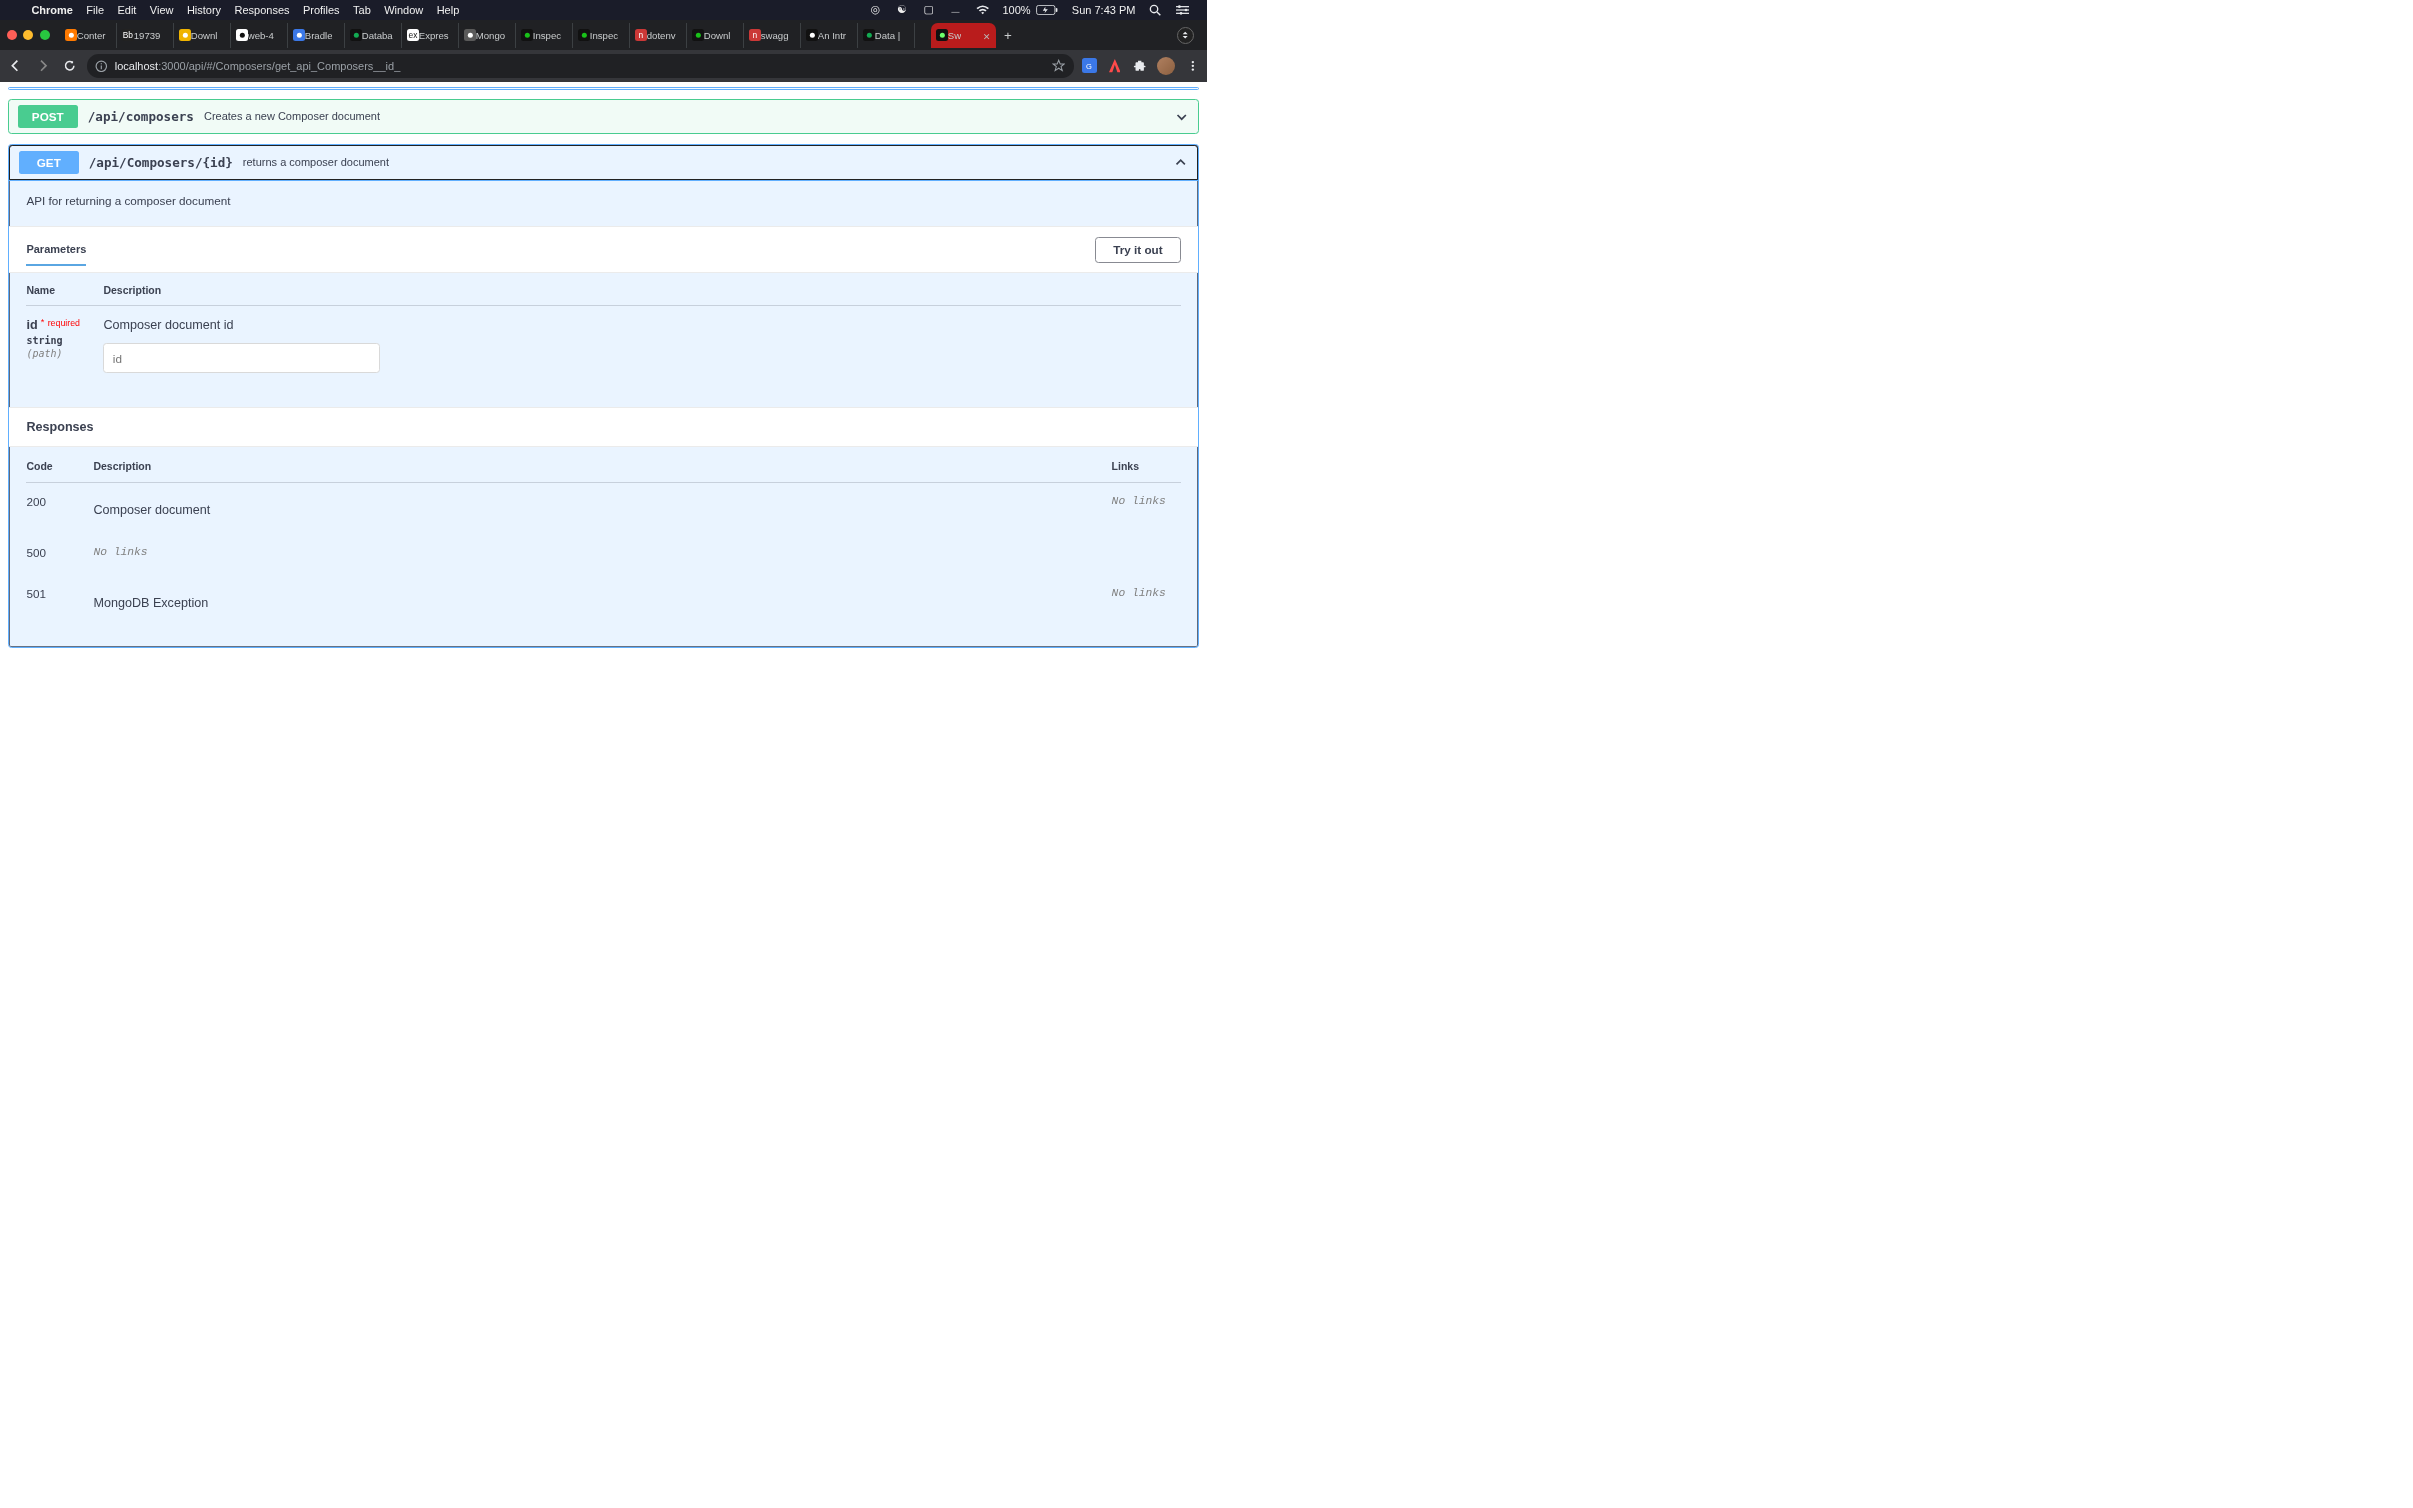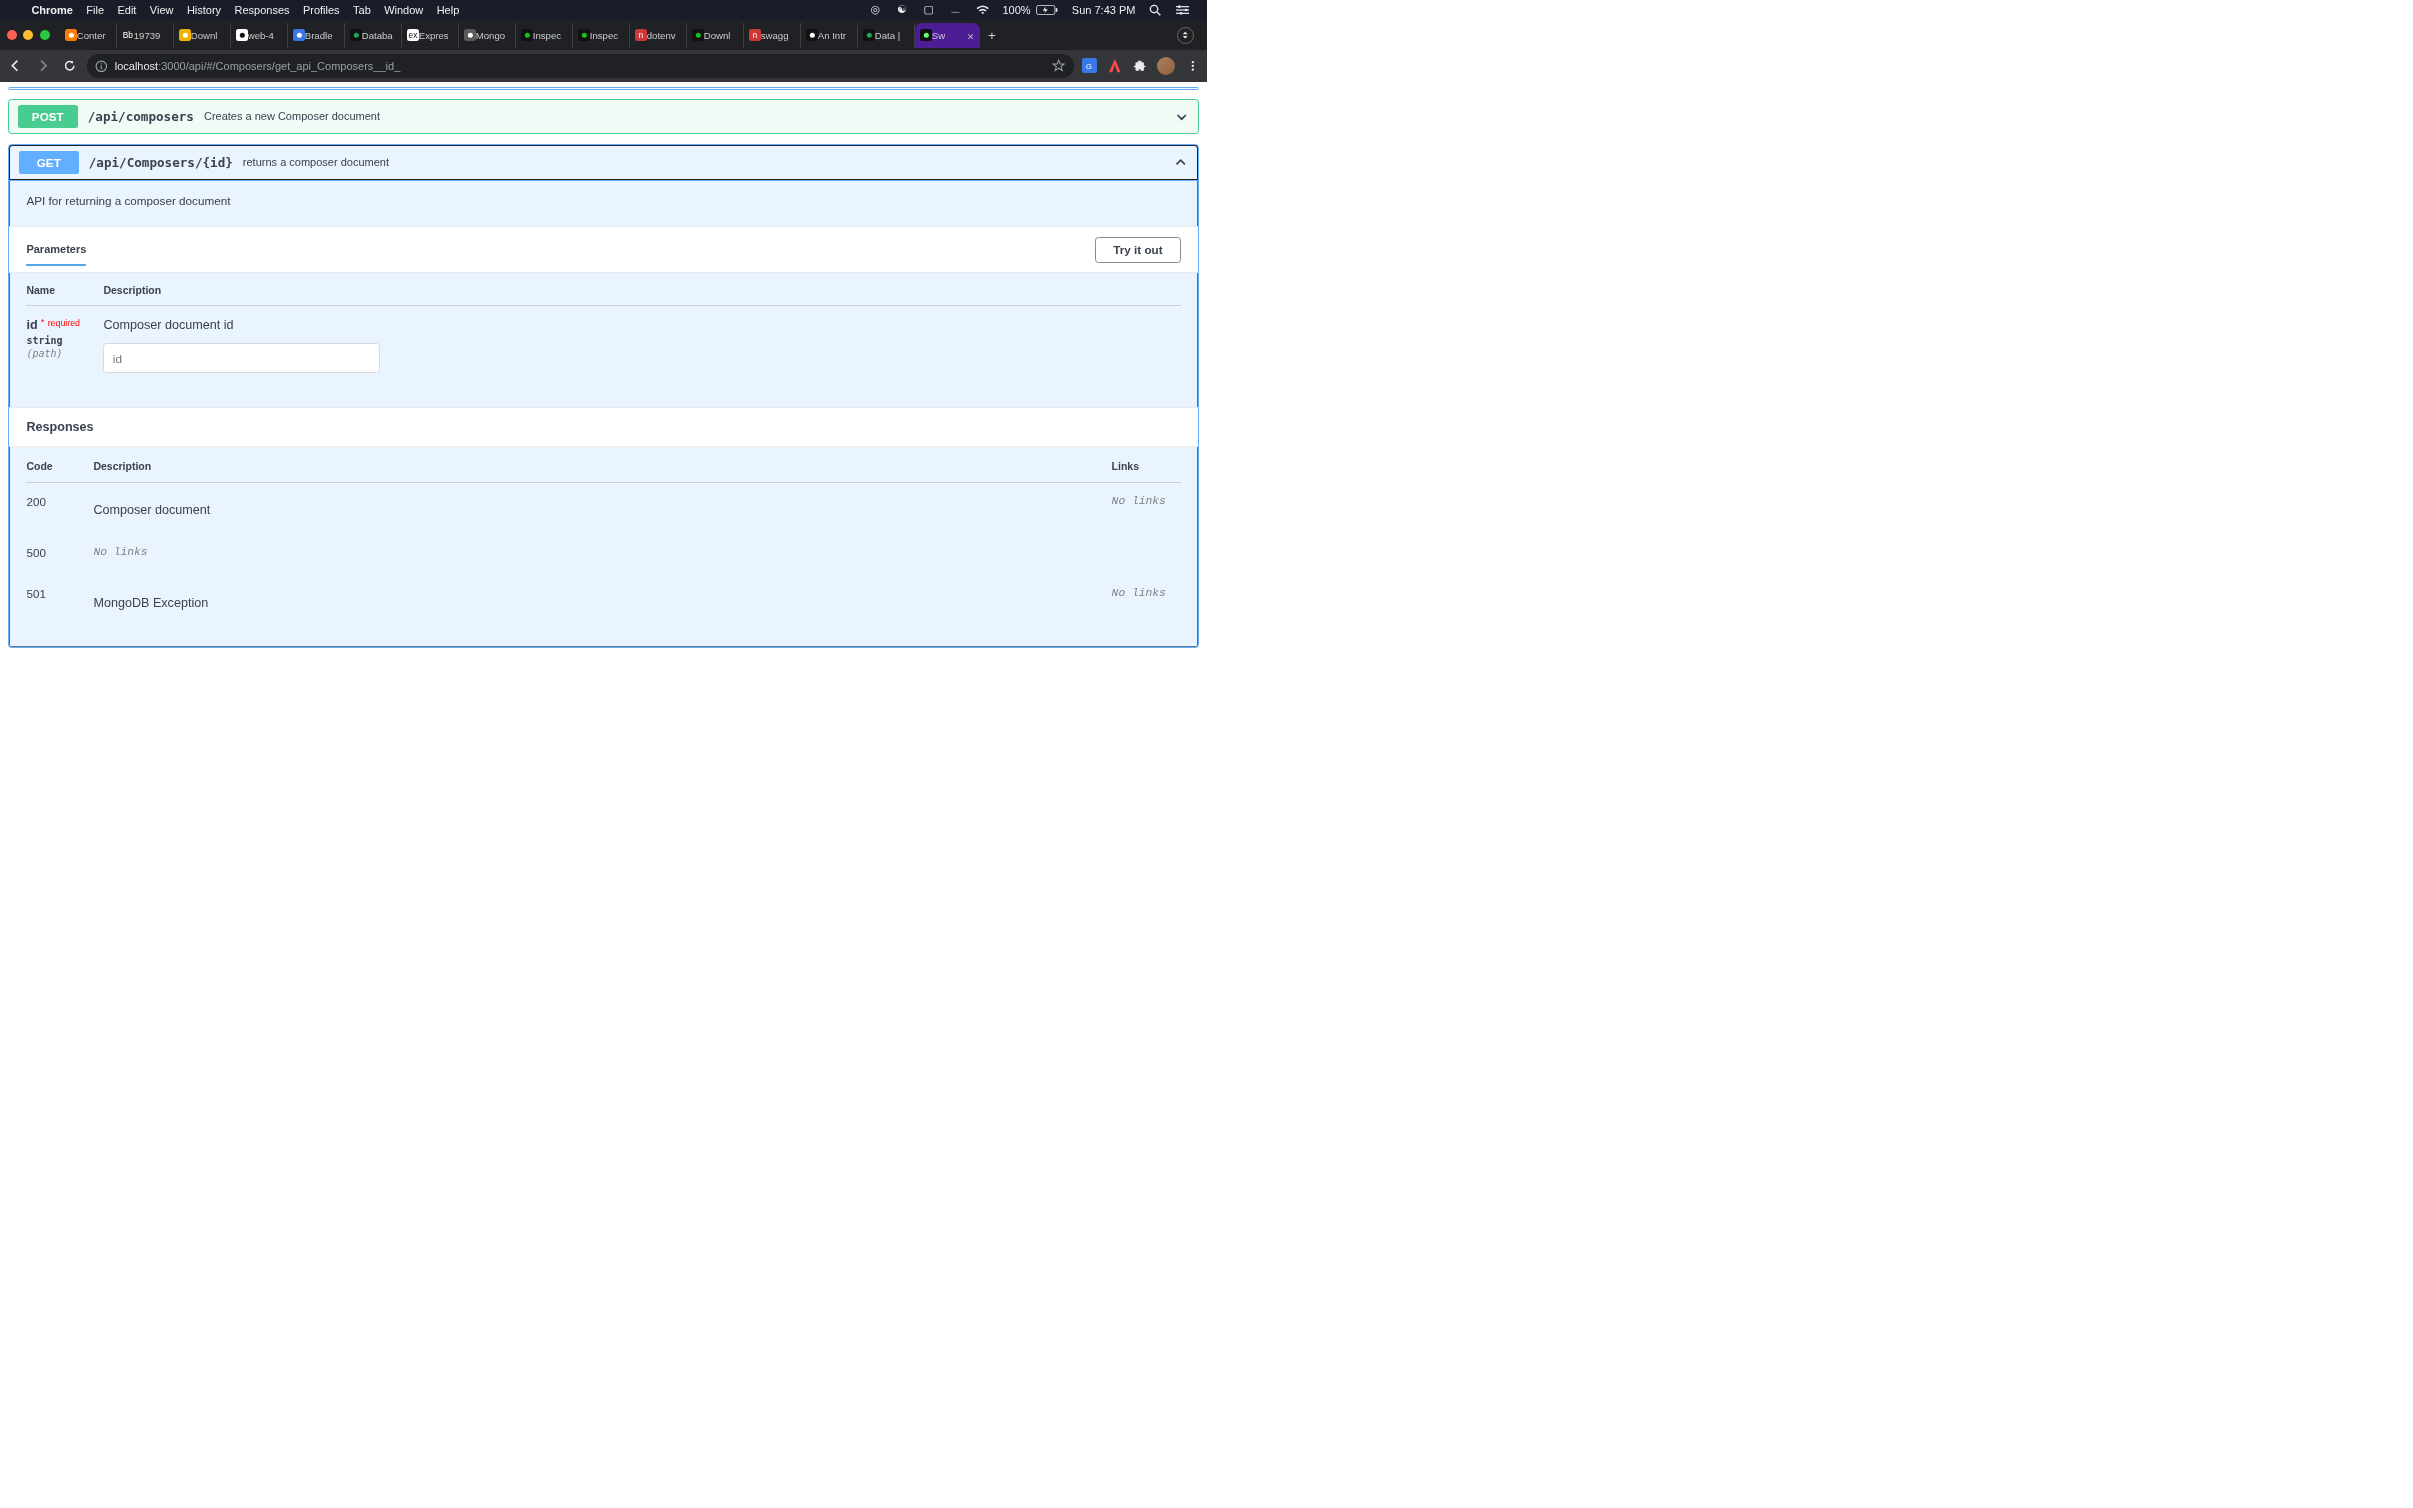--- a/index.html
+++ b/index.html
@@ -49,21 +49,21 @@
     align-items:center;
     gap:0;
     padding:0 5px;
     color:#c9cccd;
     font-size:9.6px;
     border-right:0.8px solid #3c4043;
     overflow:hidden;
     white-space:nowrap;
   }
   .tab .favicon{width:11.7px;height:11.7px;border-radius:2.5px;display:inline-flex;align-items:center;justify-content:center;font-size:8.4px;}
-  .tab.active{background:#4c1d95;border-radius:6.7px 6.7px 0 0;border-right:none;min-width:65px;}
+  .tab.active{background:#b91c1c;border-radius:6.7px 6.7px 0 0;border-right:none;min-width:65px;margin-left:16px;}
   .tab .tab-close{width:8.4px;height:8.4px;font-size:9.2px;color:#bbb;margin-left:auto;}
   .newtab{width:23.5px;height:23.5px;display:flex;align-items:center;justify-content:center;color:#c9cccd;font-size:13.4px;}
   .tab-right{margin-left:auto;display:flex;align-items:center;gap:8.4px;padding-right:6.7px;}
   .avatar-circle{width:17px;height:17px;border-radius:50%;background:#222;border:0.8px solid #666;display:flex;align-items:center;justify-content:center;}
 
   
   .toolbar {
     height: 32px;
     background: #35363a;
     display:flex;

